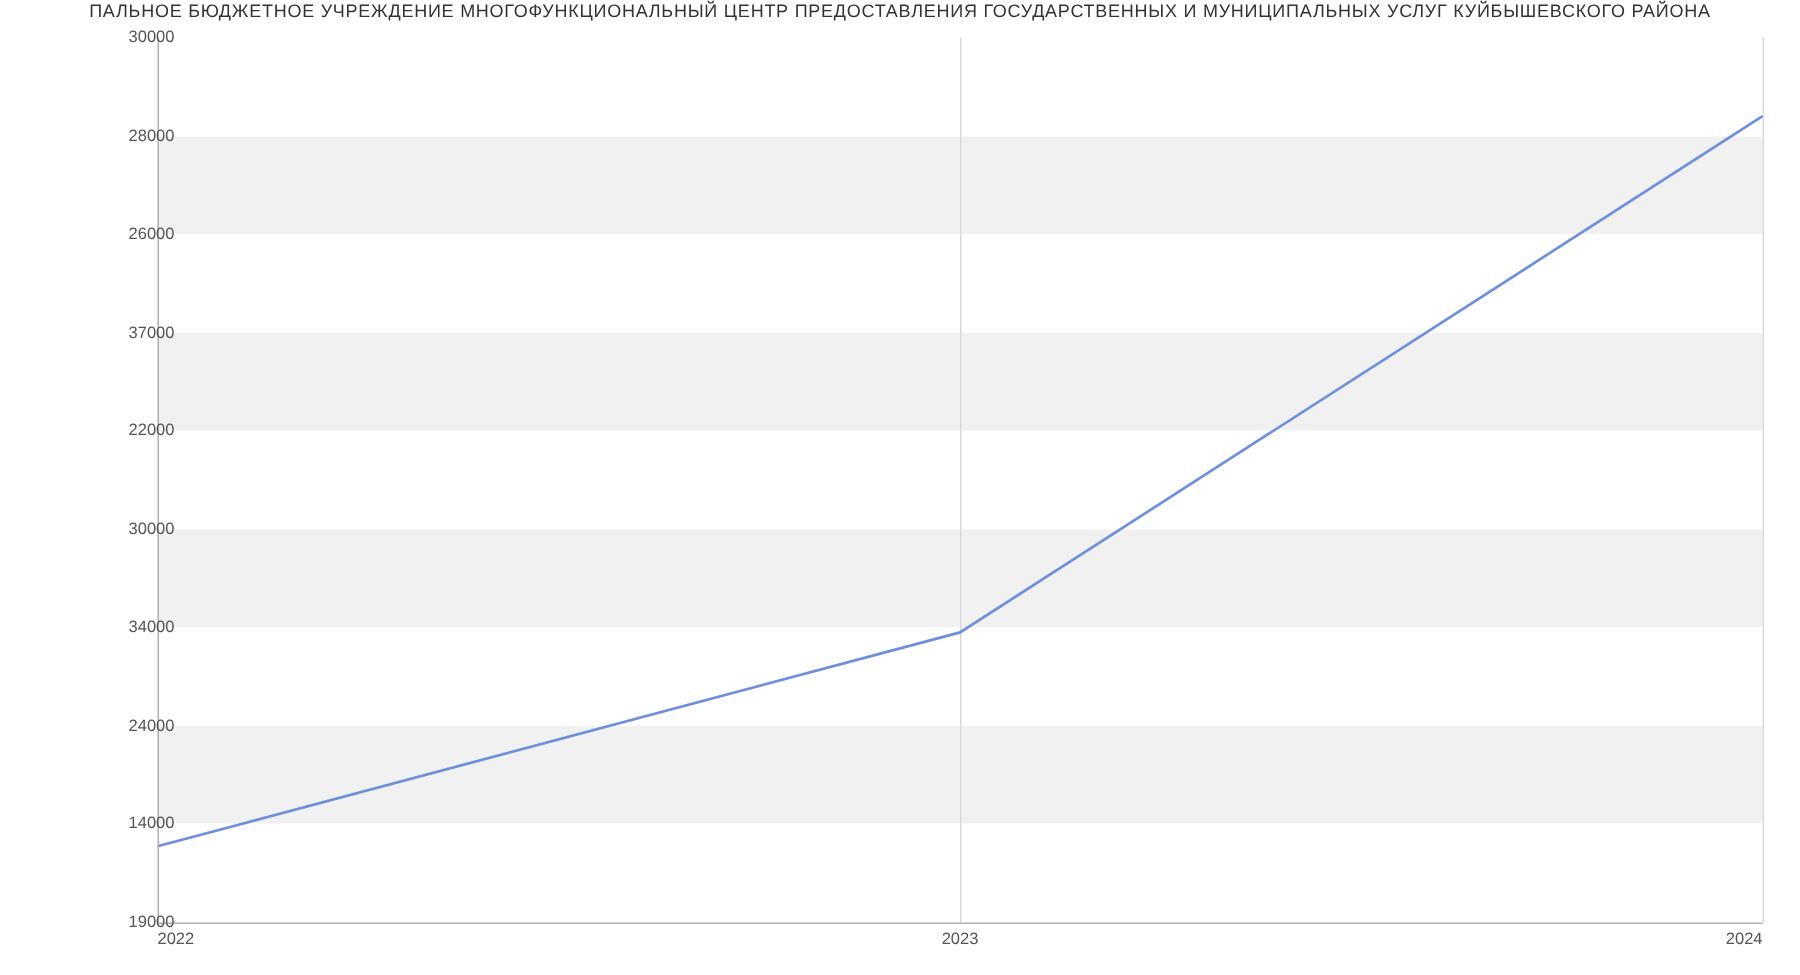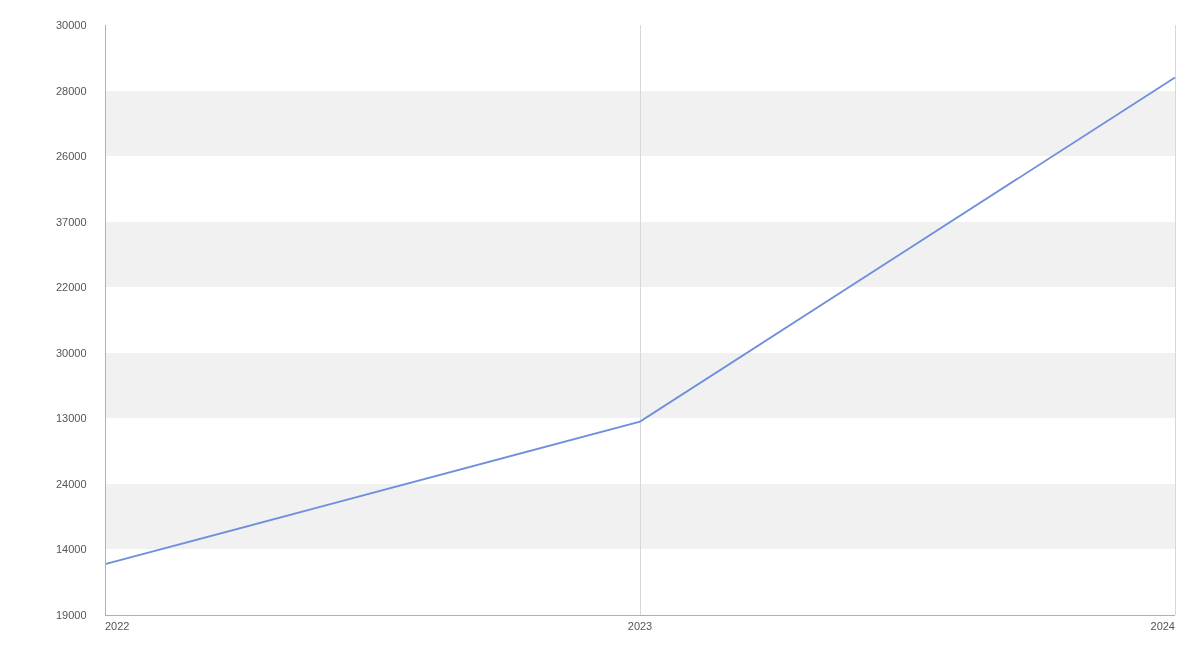--- a/index.html
+++ b/index.html
@@ -43,21 +43,21 @@
     background: #f1f1f1;
   }
   .axis-line {
     position: absolute;
     background: #b0b0b0;
   }
   .y-tick-label {
     position: absolute;
     right: 1054px;
     width: 90px;
-    text-align: left;
+    text-align: center;
     font-size: 11px;
     color: #555;
     transform: translateY(-50%);
   }
   .x-tick-label {
     position: absolute;
     top: 620px;
     font-size: 11px;
     color: #555;
     transform: translateX(-50%);
@@ -70,37 +70,38 @@
     top: 0;
     width: 100%;
     height: 100%;
     overflow: visible;
   }
 </style>
 </head>
 <body>
 
 <div class="chart-wrap">
+  <div class="title">ПАЛЬНОЕ БЮДЖЕТНОЕ УЧРЕЖДЕНИЕ МНОГОФУНКЦИОНАЛЬНЫЙ ЦЕНТР ПРЕДОСТАВЛЕНИЯ ГОСУДАРСТВЕННЫХ И МУНИЦИПАЛЬНЫХ УСЛУГ КУЙБЫШЕВСКОГО РАЙОНА</div>
   <div class="plot" id="plot">
     <div class="band" style="top: 458.889px; height: 65.5556px;"></div>
       <div class="band" style="top: 327.778px; height: 65.5556px;"></div>
       <div class="band" style="top: 196.667px; height: 65.5556px;"></div>
       <div class="band" style="top: 65.5556px; height: 65.5556px;"></div>
       <div style="position: absolute; left: 535px; top: 0px; width: 1px; height: 590px; background: rgb(216, 216, 216);"></div>
       <div style="position: absolute; left: 1070px; top: 0px; width: 1px; height: 590px; background: rgb(216, 216, 216);"></div>
       <svg class="line" id="svg" viewBox="0 0 1070 590" preserveAspectRatio="none">
         <polyline points="0,539.1944444444445 535,396.6111111111111 1070,52.44444444444446" fill="none" stroke="#6e8fdb" stroke-width="1.8"></polyline>
       </svg>
   <div class="axis-line" style="left: 0px; top: 0px; width: 1px; height: 590px;"></div>
       <div class="axis-line" style="left: 0px; top: 590px; width: 1070px; height: 1px;"></div>
     </div>
 <div class="y-tick-label" style="top: 615px;">19000</div>
     <div class="y-tick-label" style="top: 549.444px;">14000</div>
     <div class="y-tick-label" style="top: 483.889px;">24000</div>
-    <div class="y-tick-label" style="top: 418.333px;">13000</div>
+    <div class="y-tick-label" style="top: 418.333px;">34000</div>
     <div class="y-tick-label" style="top: 352.778px;">30000</div>
     <div class="y-tick-label" style="top: 287.222px;">22000</div>
     <div class="y-tick-label" style="top: 221.667px;">37000</div>
     <div class="y-tick-label" style="top: 156.111px;">26000</div>
     <div class="y-tick-label" style="top: 90.5556px;">28000</div>
     <div class="y-tick-label" style="top: 25px;">30000</div>
     <div class="x-tick-label left" style="left: 105px; text-align: right;">2022</div>
     <div class="x-tick-label" style="left: 640px;">2023</div>
     <div class="x-tick-label right" style="left: 1175px;">2024</div>
   </div>

